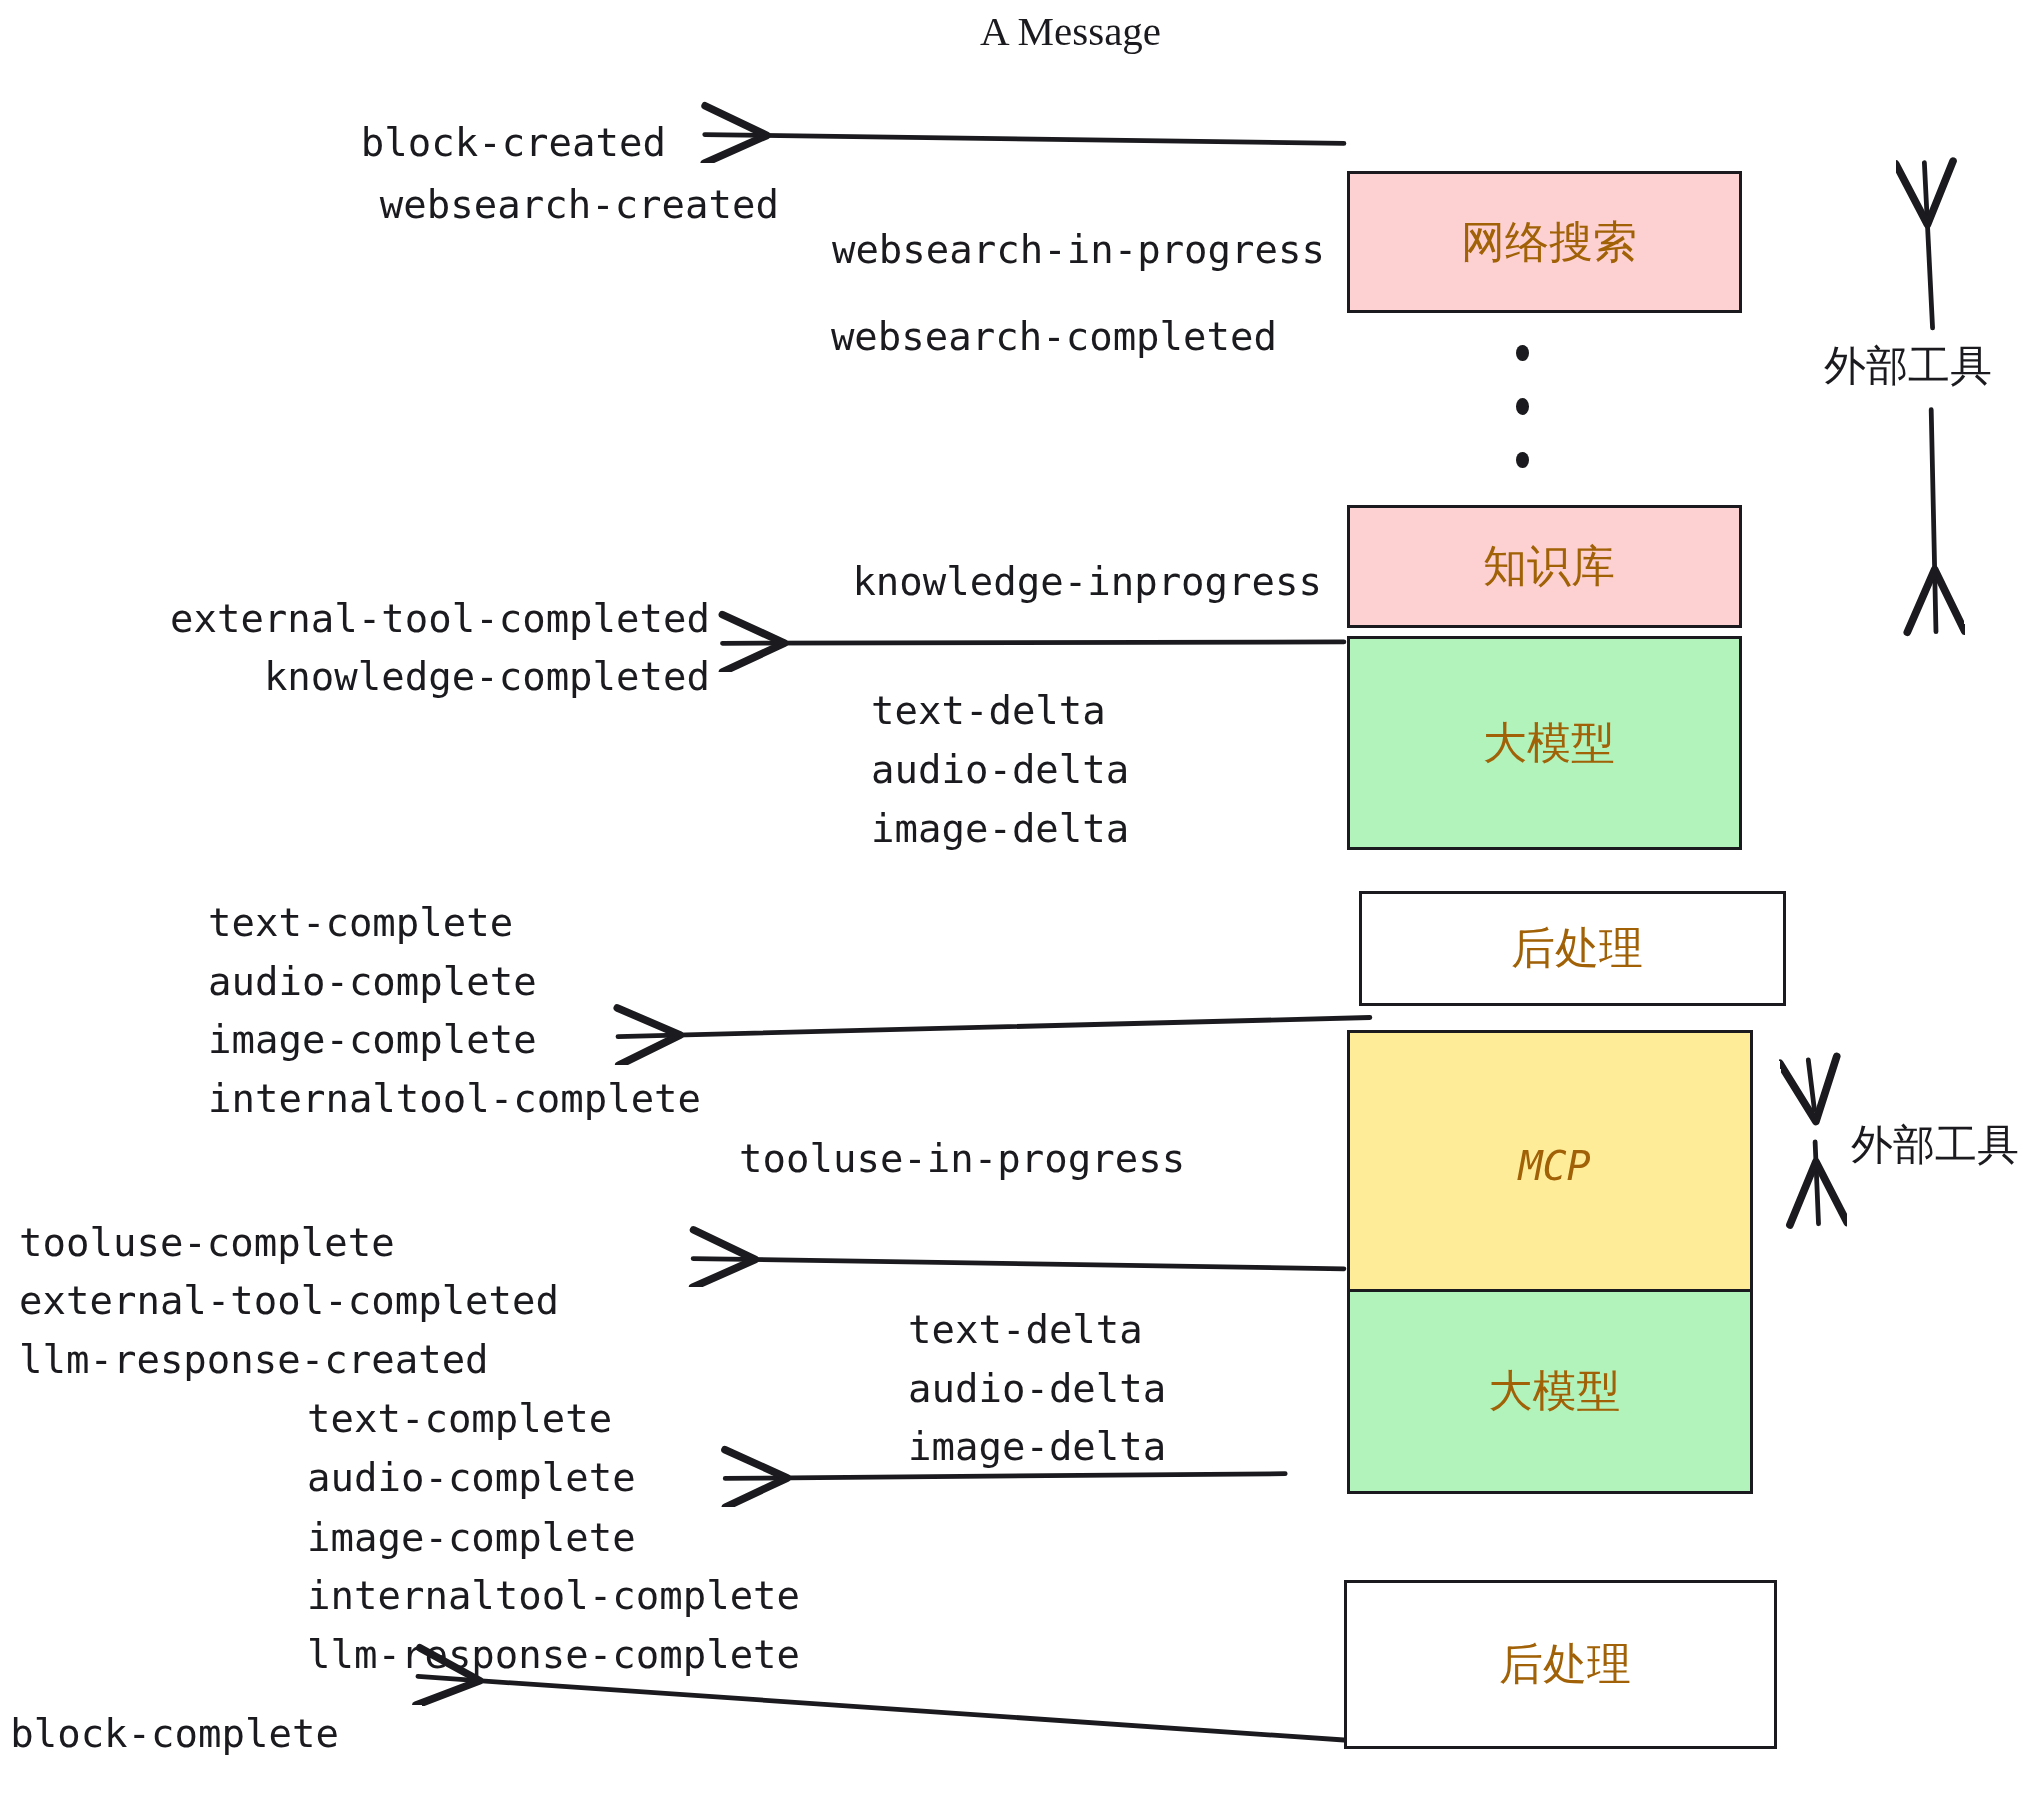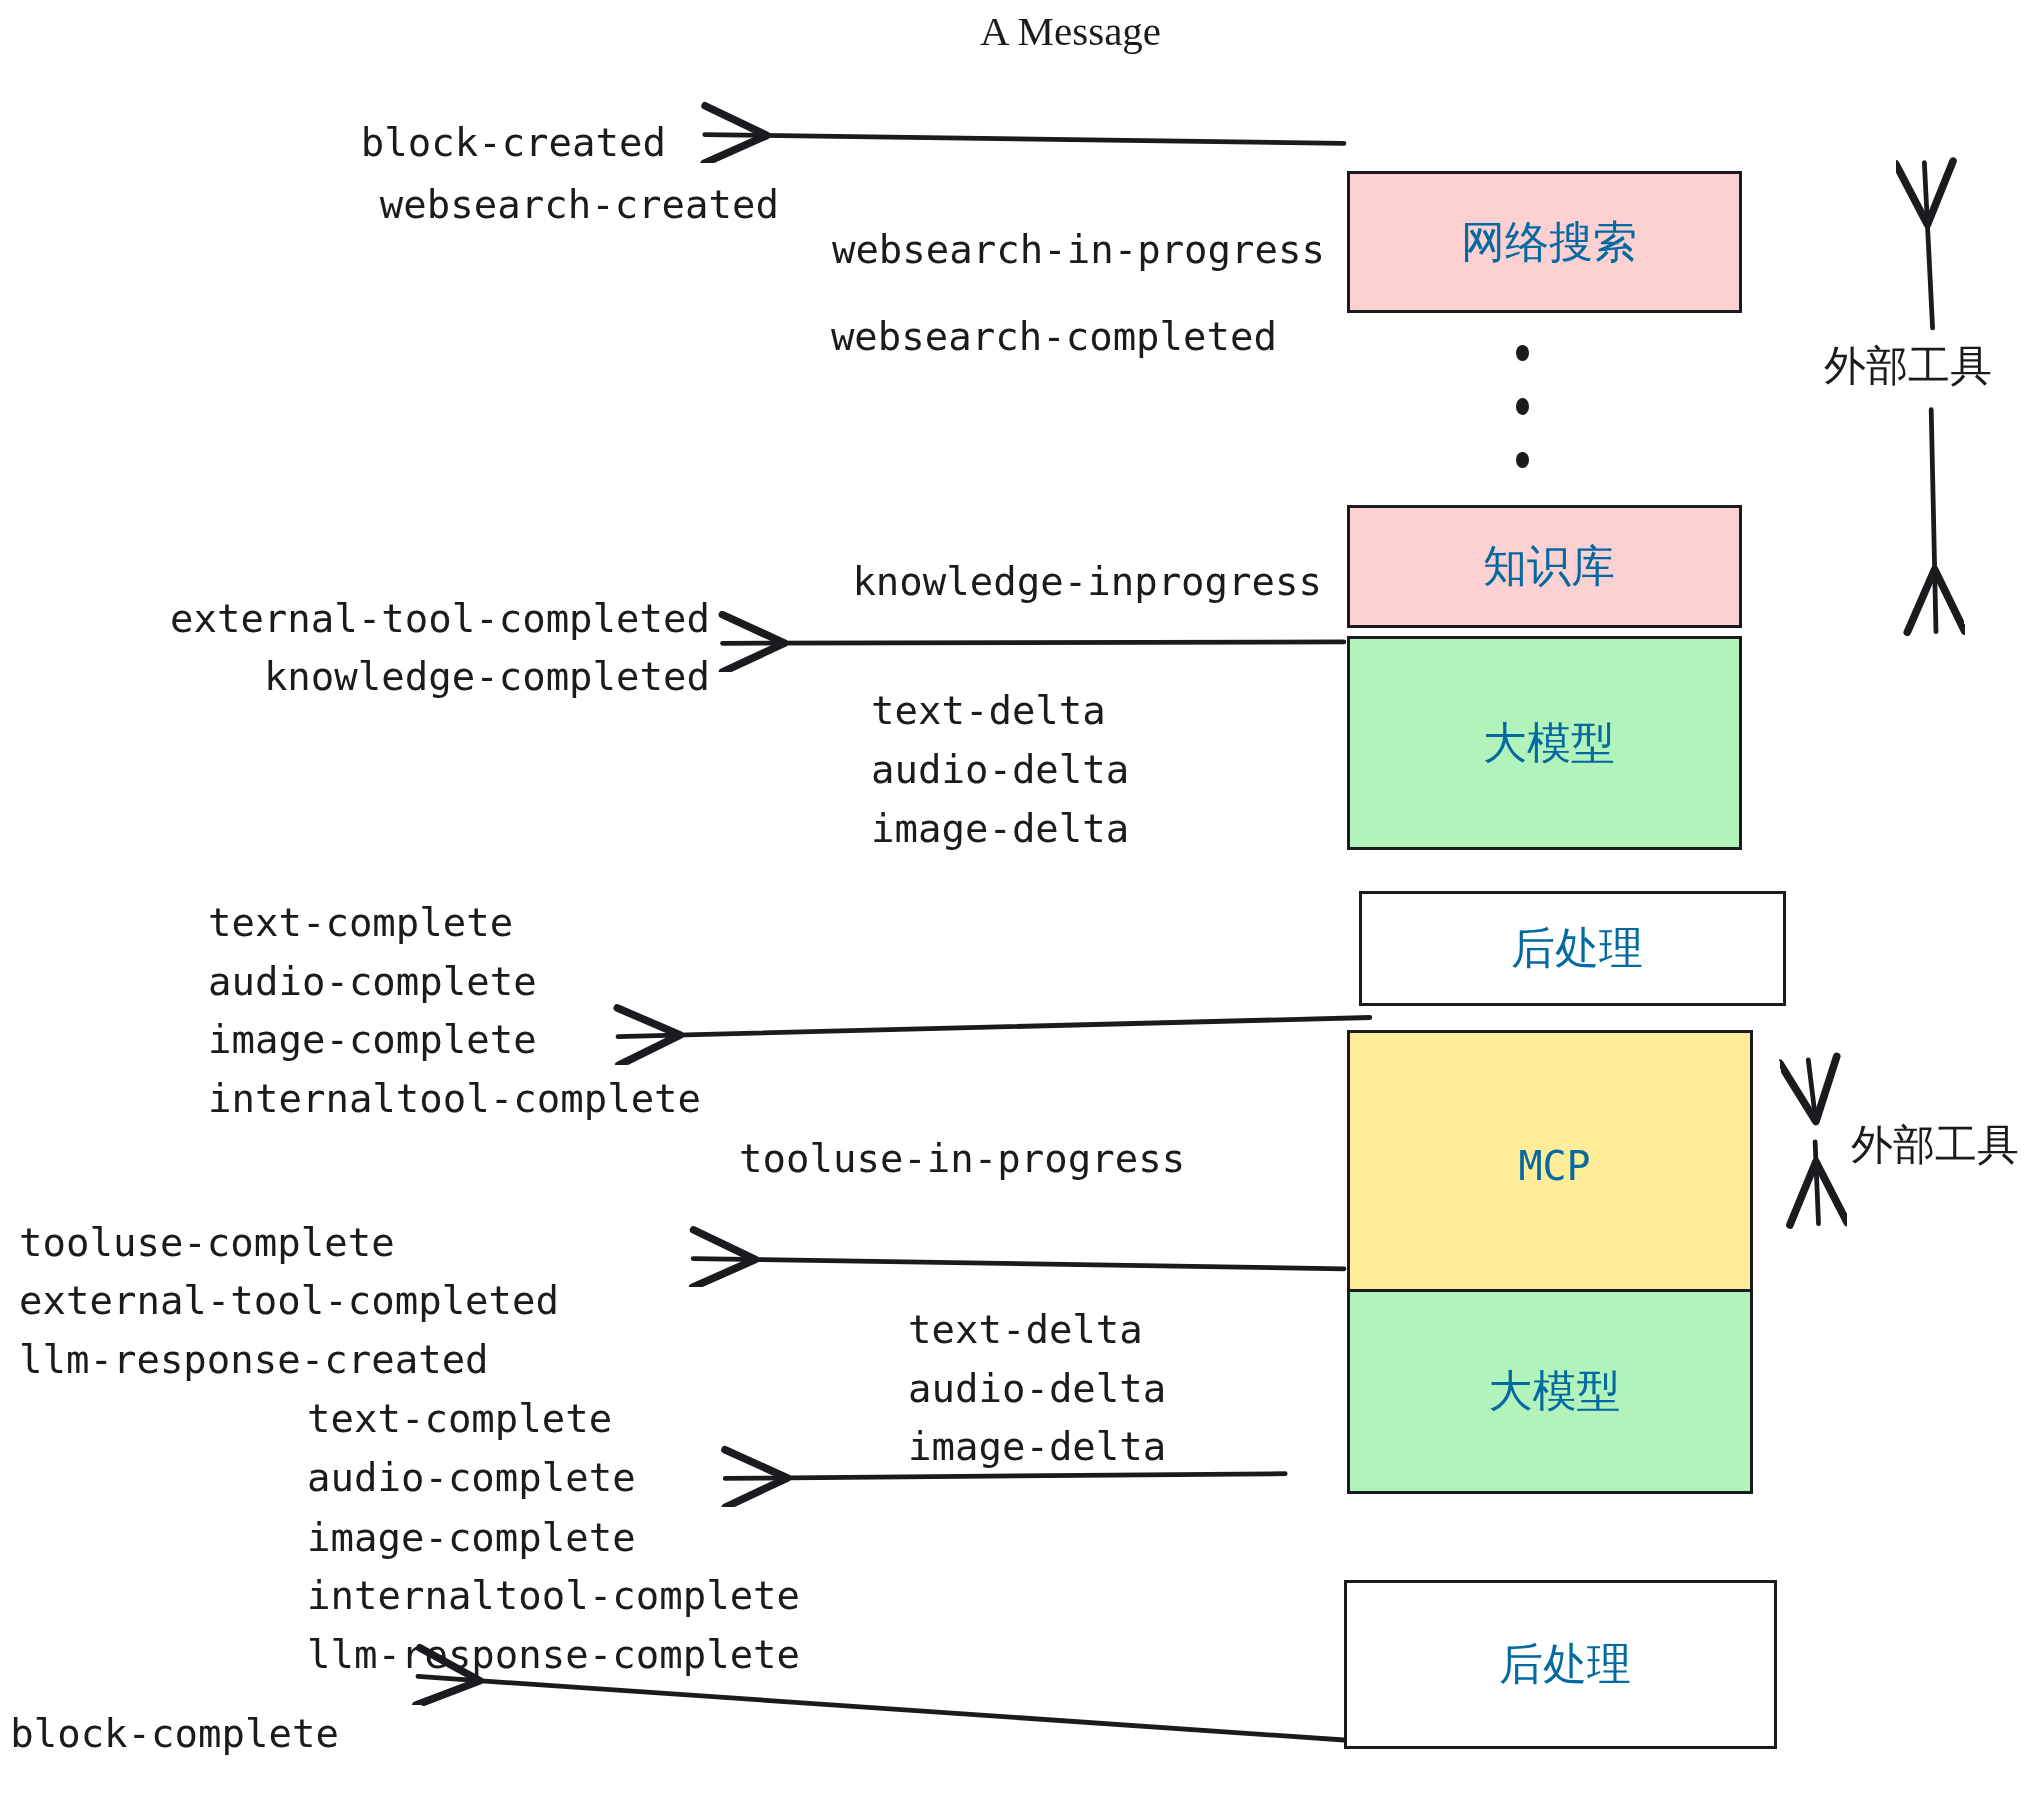--- a/index.html
+++ b/index.html
@@ -30,21 +30,21 @@
   }
   .box{
     position:absolute;
     box-sizing:border-box;
     border:3.4px solid #1b1b1f;
     display:flex;
     align-items:center;
     justify-content:center;
     font-family:"DejaVu Sans","Liberation Sans",sans-serif;
     font-size:44px;
-    color:#0369a1;
+    color:#a16207;
     padding-left:9px;
   }
   .box.mono{ font-family:"DejaVu Sans Mono","Liberation Mono",monospace; font-size:40px; }
   .dots{
     position:absolute;
     display:flex;
     flex-direction:column;
     align-items:center;
     justify-content:space-between;
   }
@@ -84,21 +84,21 @@
   </div>
 
   <div class="box" id="box-llm-1" style="left:1347px; top:636px; width:395px; height:214px; background:#b2f2bb;">
     <span>大模型</span>
   </div>
 
   <div class="box" id="box-postprocess-1" style="left:1359px; top:891px; width:427px; height:115px; background:#ffffff;">
     <span>后处理</span>
   </div>
 
-  <div class="box mono" id="box-mcp" style="left:1347px; top:1030px; width:406px; height:271px; background:#ffec99;">
+  <div class="box mono" id="box-mcp" style="left:1347px; top:1030px; width:406px; height:271px; background:#ffec99;font-style:italic;">
     <span>MCP</span>
   </div>
 
   <div class="box" id="box-llm-2" style="left:1347px; top:1289px; width:406px; height:205px; background:#b2f2bb;">
     <span>大模型</span>
   </div>
 
   <div class="box" id="box-postprocess-2" style="left:1344px; top:1580px; width:433px; height:169px; background:#ffffff;">
     <span>后处理</span>
   </div>

